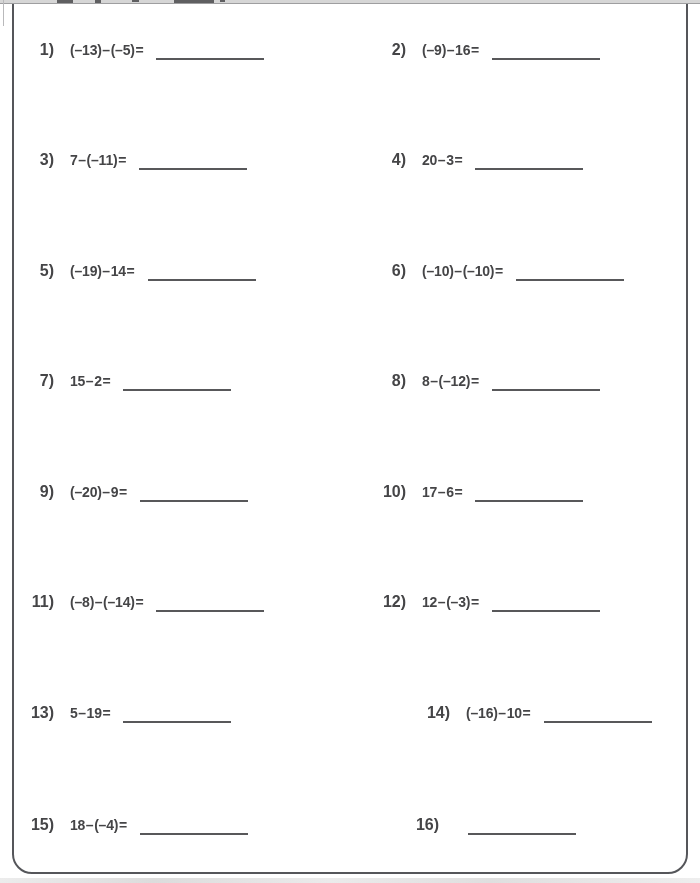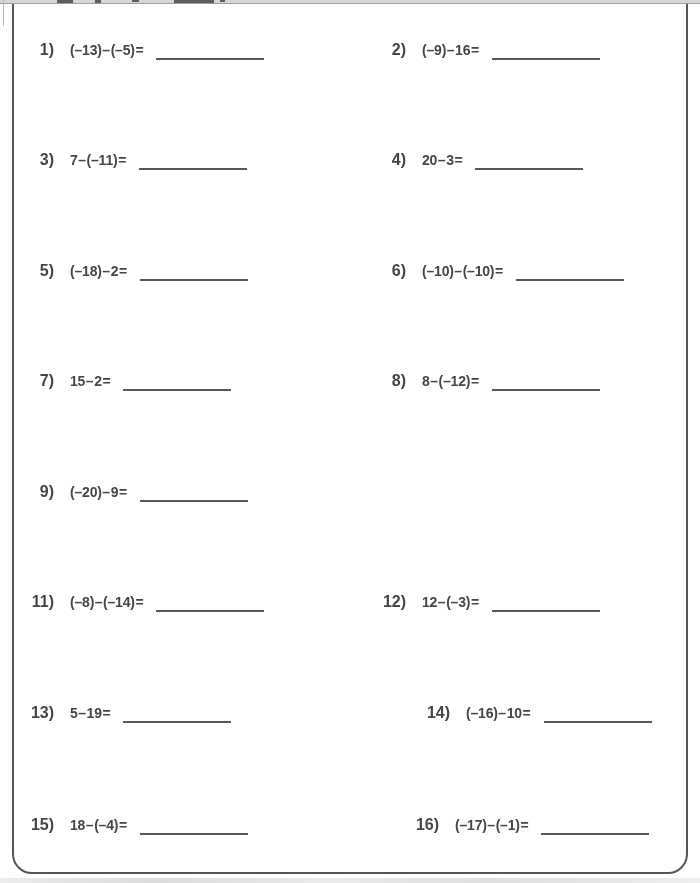--- a/index.html
+++ b/index.html
@@ -73,21 +73,21 @@
   <div class="cell c2">
     <span class="pnum">4)</span>
     <span class="pexpr">20 – 3 =</span>
     <span class="blank"></span>
   </div>
 </div>
 
 <div class="row r2">
   <div class="cell c1">
     <span class="pnum">5)</span>
-    <span class="pexpr">(–18) – 2 =</span>
+    <span class="pexpr">(–19) – 14 =</span>
     <span class="blank"></span>
   </div>
   <div class="cell c2">
     <span class="pnum">6)</span>
     <span class="pexpr">(–10) – (–10) =</span>
     <span class="blank"></span>
   </div>
 </div>
 
 <div class="row r3">
@@ -100,20 +100,25 @@
     <span class="pnum">8)</span>
     <span class="pexpr">8 – (–12) =</span>
     <span class="blank"></span>
   </div>
 </div>
 
 <div class="row r4">
   <div class="cell c1">
     <span class="pnum">9)</span>
     <span class="pexpr">(–20) – 9 =</span>
+    <span class="blank"></span>
+  </div>
+  <div class="cell c2">
+    <span class="pnum">10)</span>
+    <span class="pexpr">17 – 6 =</span>
     <span class="blank"></span>
   </div>
 </div>
 
 <div class="row r5">
   <div class="cell c1">
     <span class="pnum">11)</span>
     <span class="pexpr">(–8) – (–14) =</span>
     <span class="blank"></span>
   </div>
@@ -138,18 +143,17 @@
 </div>
 
 <div class="row r7">
   <div class="cell c1">
     <span class="pnum">15)</span>
     <span class="pexpr">18 – (–4) =</span>
     <span class="blank"></span>
   </div>
   <div class="cell c2">
     <span class="pnum">16)</span>
-    <span class="pexpr">(–17) – (–1) =</span>
     <span class="blank"></span>
   </div>
 </div>
 
 <div class="bottom-noise"></div>
 
 </body></html>

